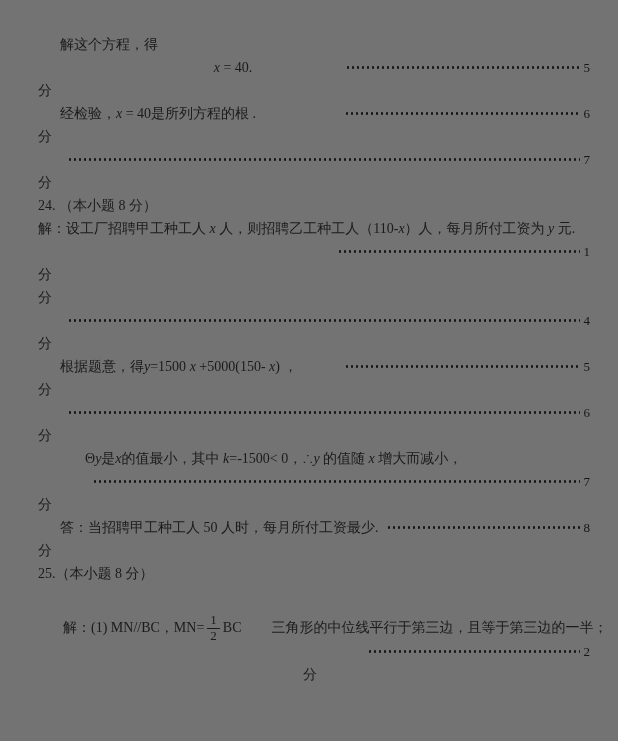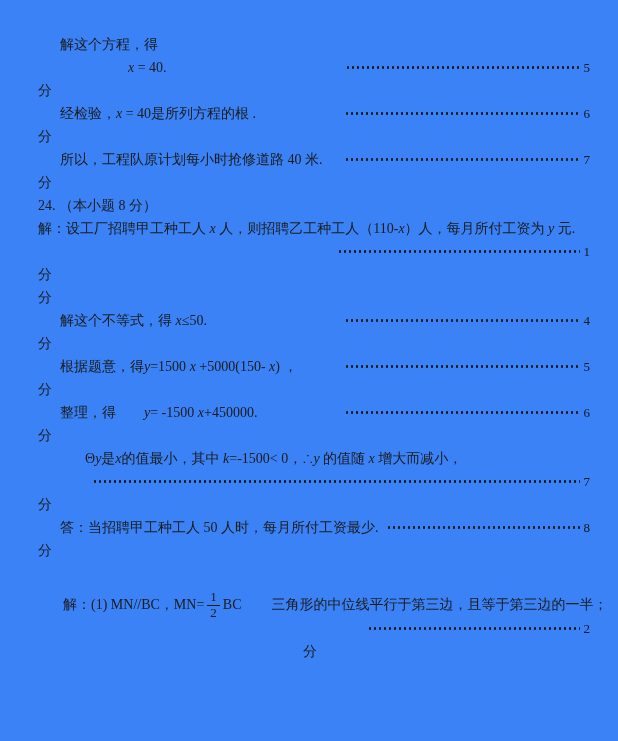--- a/index.html
+++ b/index.html
@@ -1,40 +1,40 @@
 <!DOCTYPE html>
 <html><head>
 <meta charset="utf-8">
 <style>
   html,body{margin:0;padding:0;}
   body{background:#ffffff;}
   .page{
     position:relative;
     width:618px;height:741px;
     box-sizing:border-box;
-    background:#3b82f6;
+    background:#737373;
     color:#1b1b1b;
     font-family:"Liberation Serif","DejaVu Serif",serif;
     font-size:14px;
     padding:33px 28px 0 38px;
     overflow:hidden;
   }
   .line{
     display:flex;
     align-items:baseline;
     height:23px;
     line-height:23px;
     white-space:pre;
   }
   .ind-a{padding-left:22px;}
   .ind-eq{padding-left:90px;}
   .ind-sol{padding-left:47px;}
   .ind-c{padding-left:265px;}
   .lt{flex:0 0 auto;}
-  .w210{min-width:210px;display:inline-block;}
+  .w210{min-width:210px;display:inline-block;text-align:center;}
   .w265{min-width:265px;display:inline-block;}
   .w277{min-width:277px;display:inline-block;}
   .spacer292{width:292px;flex:0 0 auto;}
   .spacer322{width:322px;flex:0 0 auto;}
   .leader{
     flex:1 1 auto;
     height:7px;
     align-self:center;
     margin:0 4px 0 8px;
     background-image:radial-gradient(circle at 2px 3.5px,#161616 1.05px,rgba(0,0,0,0) 1.4px);
@@ -89,21 +89,20 @@
     <span class="lt w277"><span>经检验，</span><i>x</i><span> = 40是所列方程的根 .</span></span>
     <span class="leader"></span>
     <span class="score">6</span>
   </div>
 
   <div class="line">
     <span>分</span>
   </div>
 
   <div class="line ind-a">
-    <span class="lt w277"><span>所以，工程队原计划每小时抢修道路 40 米.</span></span>
     <span class="leader"></span>
     <span class="score">7</span>
   </div>
 
   <div class="line">
     <span>分</span>
   </div>
 
   <div class="line">
     <span>24. （本小题 8 分）</span>
@@ -122,41 +121,39 @@
   <div class="line">
     <span>分</span>
   </div>
 
 
   <div class="line">
     <span>分</span>
   </div>
 
   <div class="line ind-a">
-    <span class="lt w277"><span>解这个不等式，得 </span><i>x</i><span>≤50.</span></span>
     <span class="leader"></span>
     <span class="score">4</span>
   </div>
 
   <div class="line">
     <span>分</span>
   </div>
 
   <div class="line ind-a">
     <span class="lt w277"><span>根据题意，得</span><i>y</i><span>=1500 </span><i>x</i><span> +5000(150- </span><i>x</i><span>) ，</span></span>
     <span class="leader"></span>
     <span class="score">5</span>
   </div>
 
   <div class="line">
     <span>分</span>
   </div>
 
   <div class="line ind-a">
-    <span class="lt w277"><span>整理，得　　</span><i>y</i><span>= -1500 </span><i>x</i><span>+450000.</span></span>
     <span class="leader"></span>
     <span class="score">6</span>
   </div>
 
   <div class="line">
     <span>分</span>
   </div>
 
   <div class="line ind-sol">
     <span class="lt"><span>Θ</span><i>y</i><span>是</span><i>x</i><span>的值最小，其中 </span><i>k</i><span>=-1500&lt; 0，∴</span><i>y</i><span> 的值随 </span><i>x</i><span> 增大而减小，</span></span>
@@ -174,20 +171,23 @@
   <div class="line ind-a">
     <span class="lt w277"><span>答：当招聘甲工种工人 50 人时，每月所付工资最少.</span></span>
     <span class="leader"></span>
     <span class="score">8</span>
   </div>
 
   <div class="line">
     <span>分</span>
   </div>
 
+  <div class="line">
+    <span>25.（本小题 8 分）</span>
+  </div>
 
   <div class="line frac-line">
     <span class="lt26">
       <span>解：(1) MN//BC，MN=</span><span class="frac"><span class="num">1</span><span class="den">2</span></span><span>BC</span><span class="tail">三角形的中位线平行于第三边，且等于第三边的一半；</span>
     </span>
   </div>
 
   <div class="line">
     <span class="spacer322"></span>
     <span class="leader"></span>

